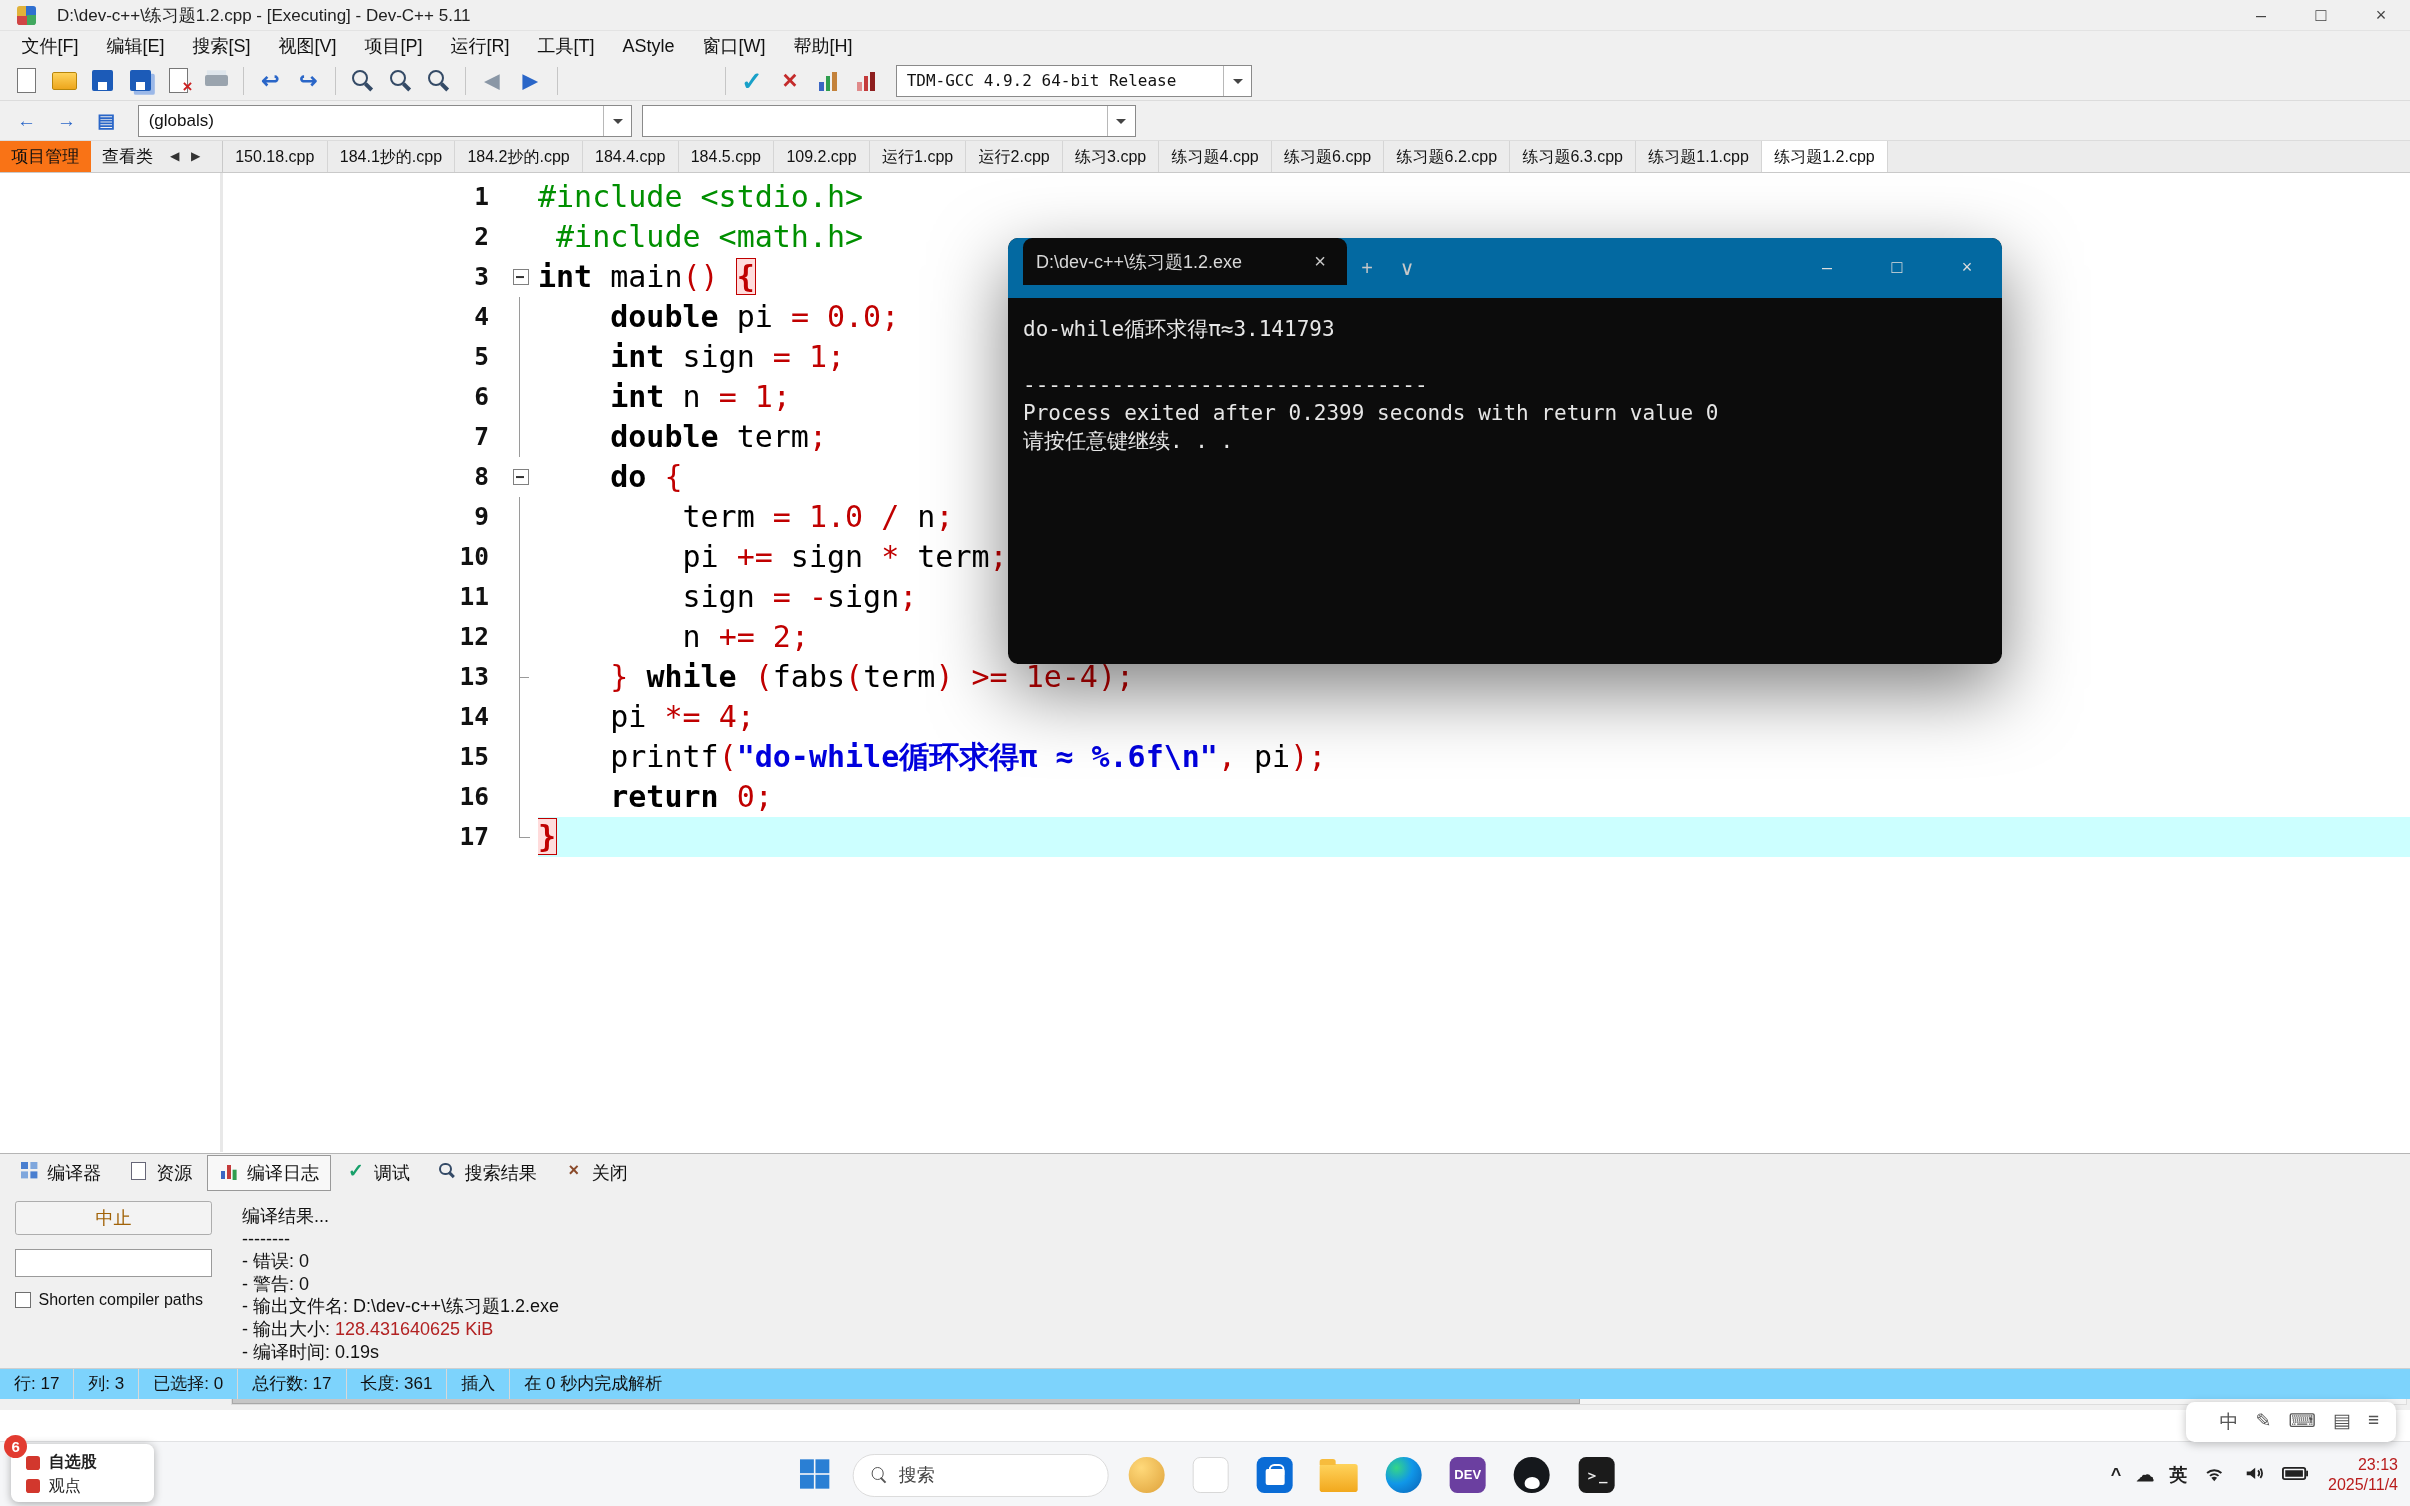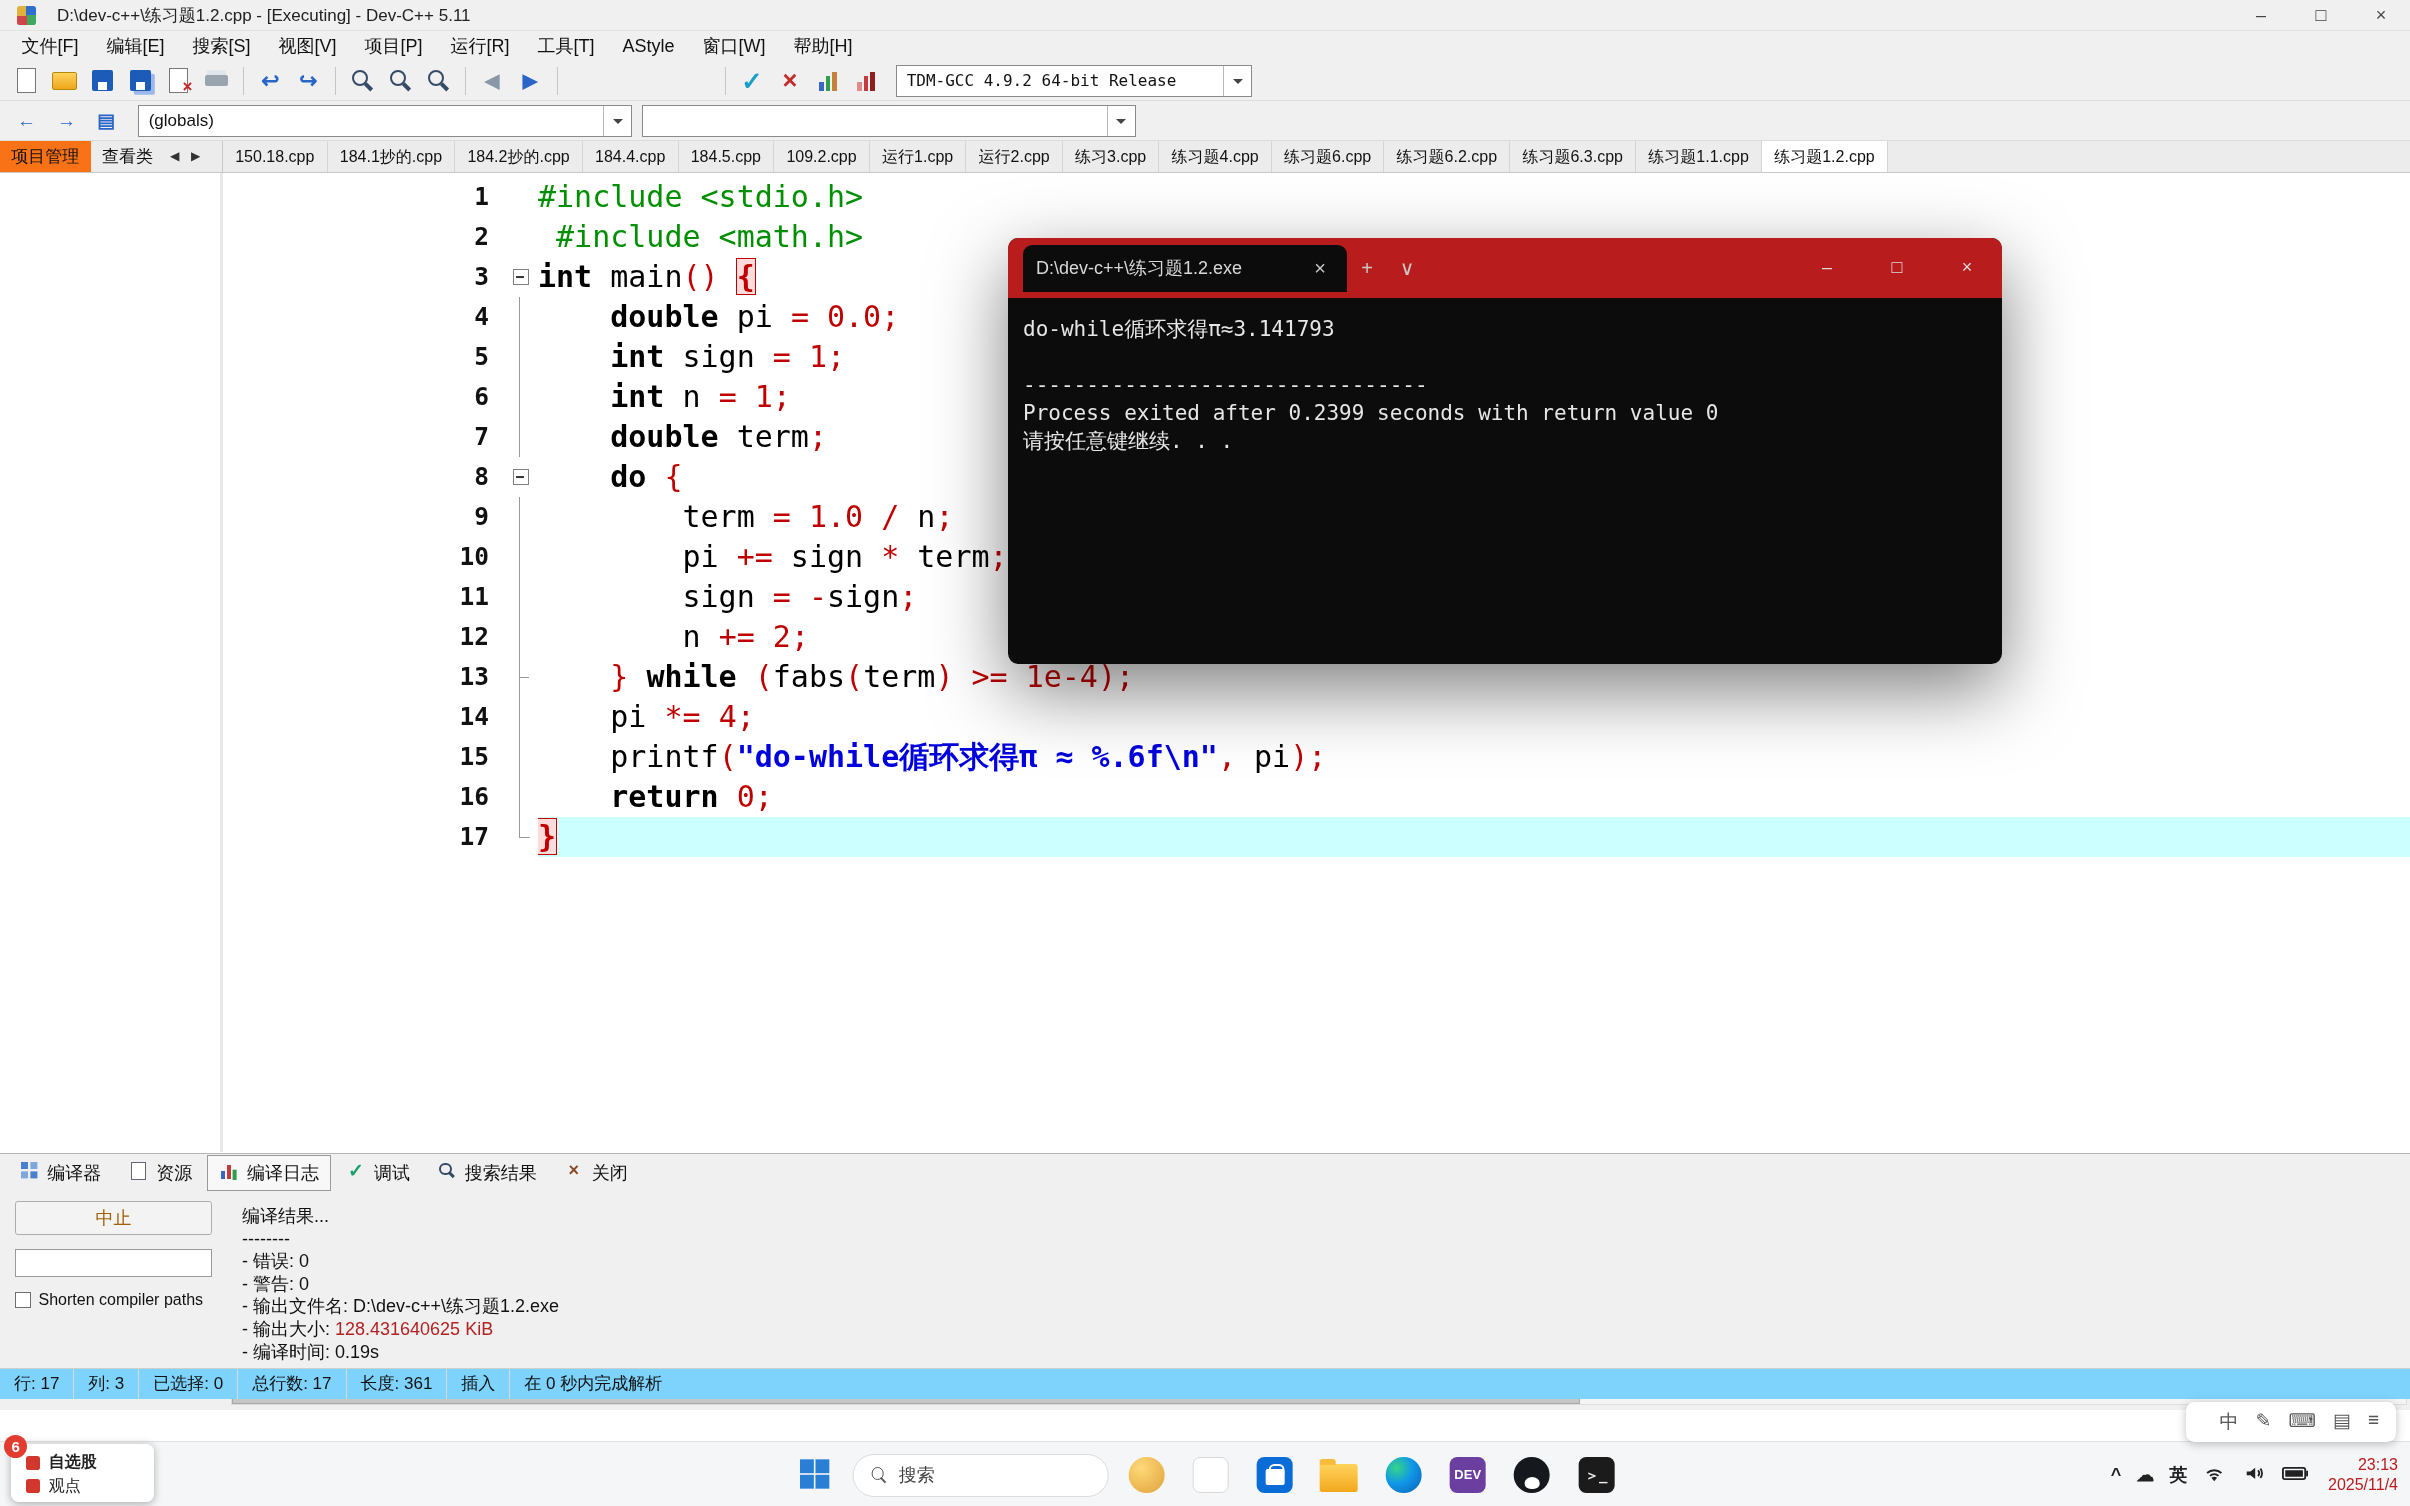--- a/index.html
+++ b/index.html
@@ -87,21 +87,21 @@
   .tk-kw{color:#000;font-weight:bold}
   .tk-inc{color:#008f00}
   .tk-num{color:#c00000}
   .tk-sym{color:#c00000}
   .tk-str{color:#0000dd;font-weight:bold}
   .tk-symhl{color:#c00000;font-weight:bold;background:#ffdcdc;outline:1.9px solid #c00000}
 
   
   #console{position:absolute;left:1008px;top:238px;width:994px;height:426px;background:#0c0c0c;border-radius:10.4px;
            box-shadow:0 26px 75px rgba(0,0,0,.5),0 0 0 0.9px rgba(255,255,255,.10);z-index:50;overflow:hidden}
-  #contitle{height:60px;background:#b91c1c;display:flex;align-items:center}
+  #contitle{height:60px;background:#0369a1;display:flex;align-items:flex-start}
   .contab{margin-left:15px;height:47px;width:324px;background:#0c0c0c;border-radius:9.4px 9.4px 0 0;display:flex;align-items:center;padding:0 13px;gap:9.4px}
   .contab .ttl{flex:1;color:#d8d8d8;font-size:18px;white-space:nowrap;overflow:hidden}
   .tclose,.conplus,.condrop{color:#c8c8c8;font-size:20px;background:none;border:none;width:28px;height:34px}
   .conplus,.condrop{align-self:center;width:40px}
   .conctrl{margin-left:auto;display:flex;align-self:flex-start}
   .cwc{width:70px;height:58px;color:#ddd;font-size:18px;background:none;border:none}
   #conbody{padding:17px 15px}
   .con-line{font:21px/28px "DejaVu Sans Mono",monospace;color:#e6e6e6;white-space:pre;min-height:28px}
 
   

